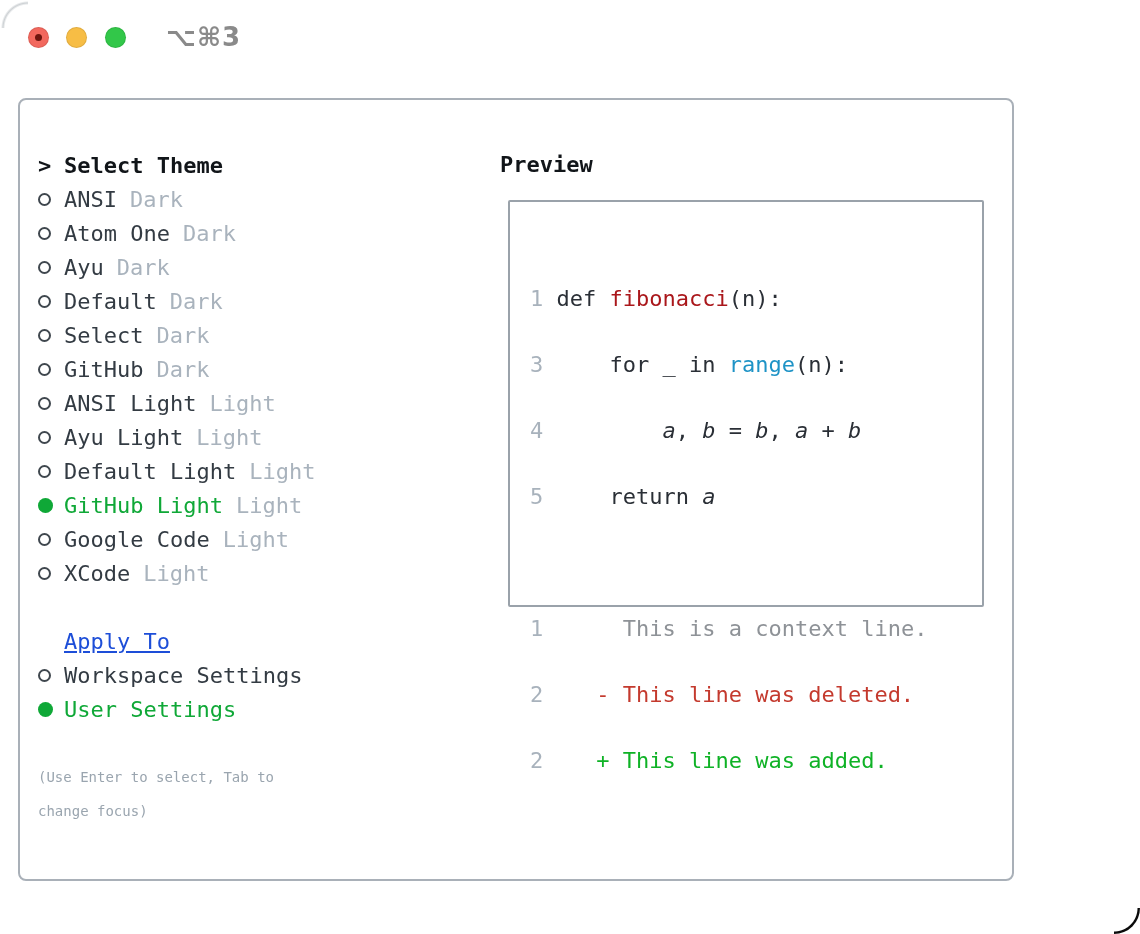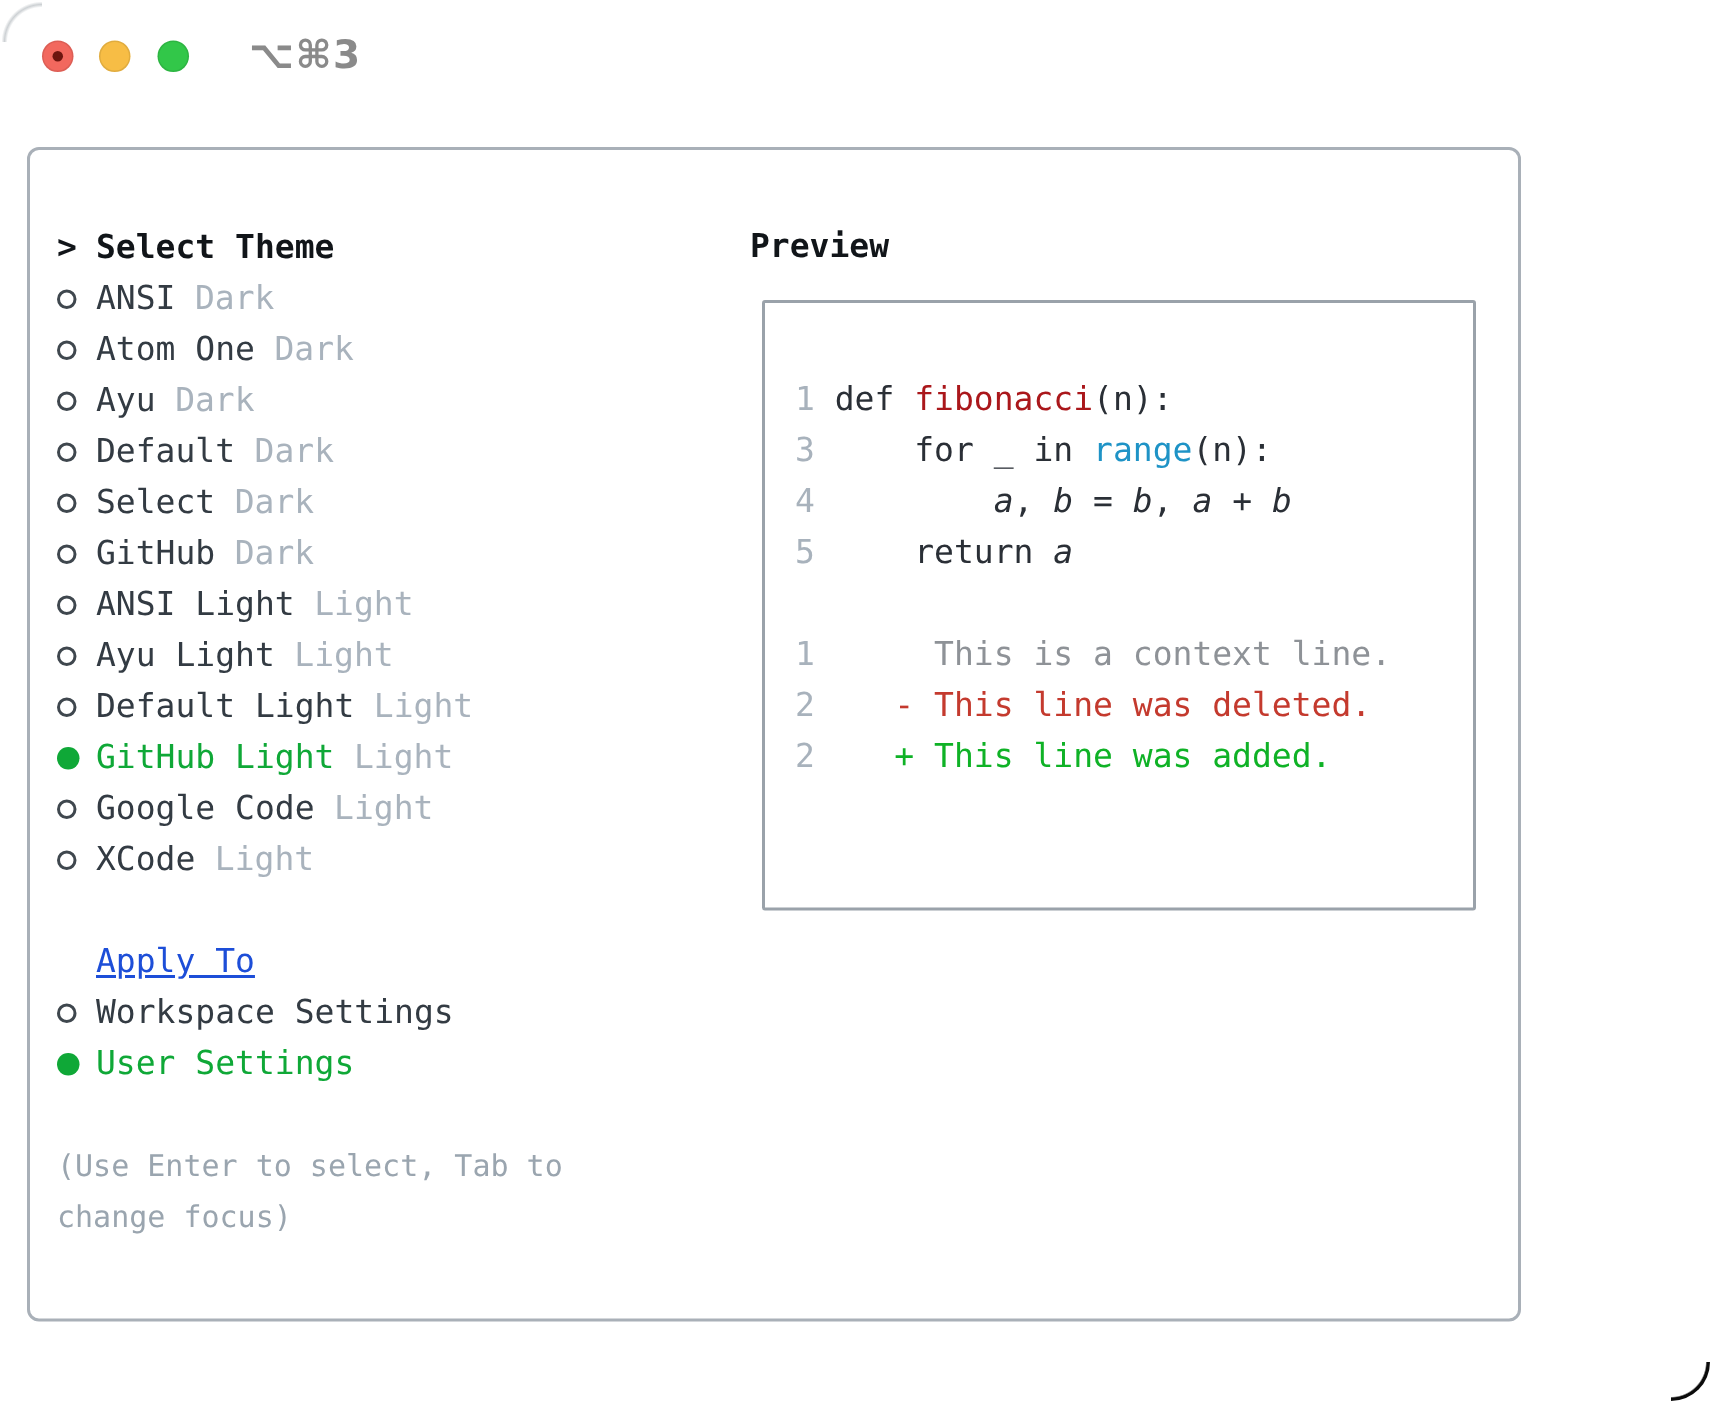--- a/index.html
+++ b/index.html
@@ -32,29 +32,29 @@
   .prefix{display:inline-flex;width:26px;flex:0 0 26px;align-items:center;}
   .caret{font-weight:700;color:var(--header-text);}
   .htext{font-weight:700;color:var(--header-text);}
   .subhead{color:#1d4ed8;text-decoration:underline;}
   .radio{width:13px;height:13px;box-sizing:border-box;border:2px solid #3f474e;border-radius:50%;}
   .radio.sel{width:15px;height:15px;border:none;background:var(--green);}
   .tname{color:var(--menu-text);text-align:center;}
   .tname.selname{color:var(--green);}
   .tvariant{color:var(--muted);margin-left:13px;}
   .spacer{height:34px;}
-  .hint-line{height:34px;line-height:34px;font-size:20px;color:var(--hint);white-space:pre;}
+  .hint-line{height:34px;line-height:34px;font-size:14px;color:var(--hint);white-space:pre;}
 
   
   .preview-header{position:absolute;left:480px;top:48px;height:34px;line-height:34px;
       font-size:22px;font-weight:700;color:var(--header-text);}
   .preview-box{position:absolute;left:488px;top:100px;width:476px;height:407px;box-sizing:border-box;
       border:2px solid var(--preview-border);border-radius:2px;background:#fff;}
   #preview-code{padding:48px 0 0 20px;}
-  .cl{height:34px;line-height:34px;font-size:22px;white-space:pre;color:var(--code-text);}
+  .cl{height:34px;line-height:34px;font-size:22px;white-space:pre;color:var(--code-text);margin-top:32px;}
   .seg-num{color:var(--line-number);}
   .seg-t{color:var(--code-text);}
   .seg-fn{color:var(--func-red);}
   .seg-teal{color:var(--number-teal);}
   .seg-blue{color:var(--builtin-blue);}
   .seg-var{color:var(--code-text);font-style:italic;}
   .seg-ctx{color:var(--context-gray);}
   .seg-del{color:var(--deleted-red);}
   .seg-add{color:var(--added-green);}
 </style>

